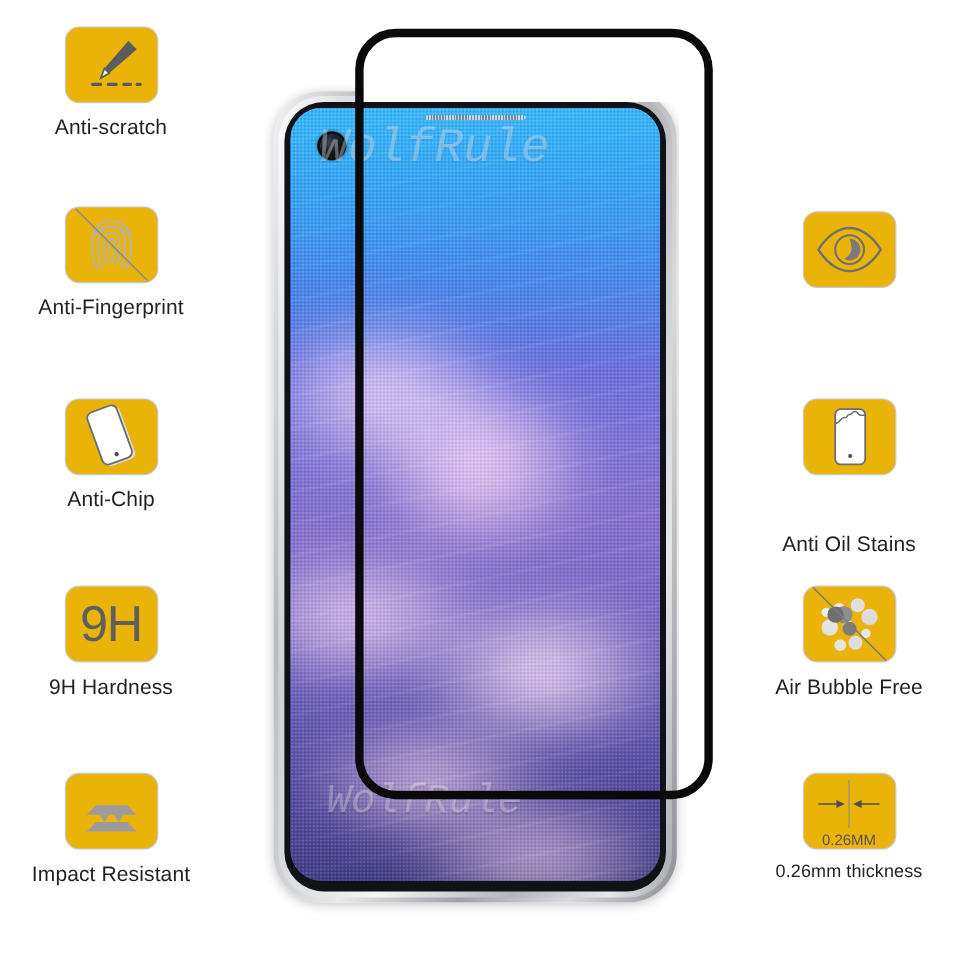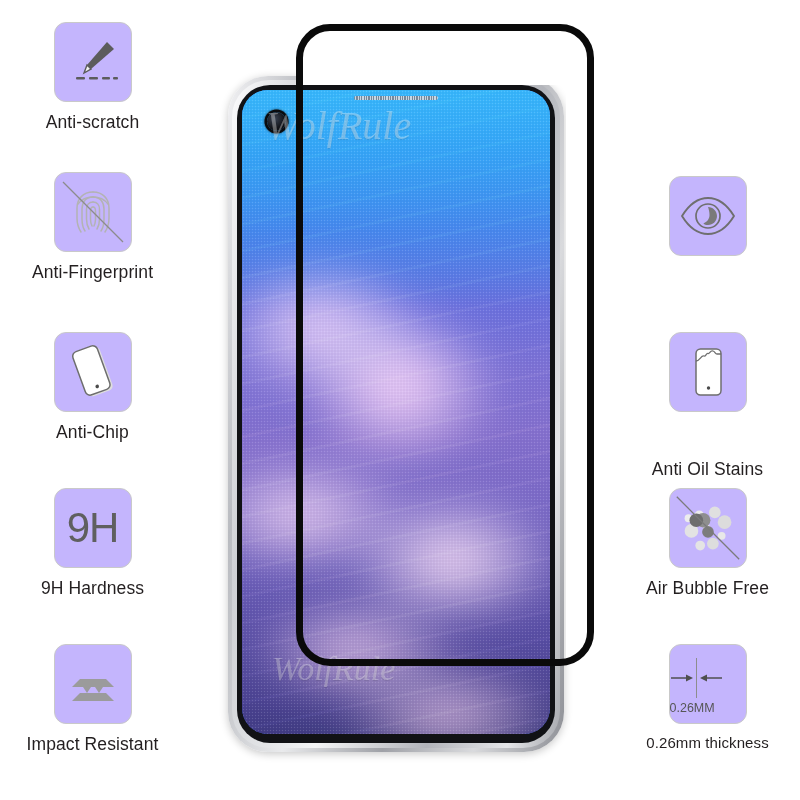--- a/index.html
+++ b/index.html
@@ -21,24 +21,24 @@
   .col-right { right: 0px; }
 
   .feature {
     position: absolute;
     width: 185px;
     display: flex;
     flex-direction: column;
     align-items: center;
   }
   .icon-box {
-    width: 78px; height: 80px;
+    width: 78px; height: 64px;
     border: 1px solid #c9c9c9;
     border-radius: 12px;
-    background: #c4b5fd;
+    background: #eab308;
     display: flex; align-items: center; justify-content: center;
     position: relative;
     overflow: hidden;
   }
   .feature-label {
     margin-top: 11px;
     font-size: 17.5px;
     color: #231f20;
     letter-spacing: .1px;
     white-space: nowrap;
@@ -55,21 +55,21 @@
     color: #5f5f5f;
     font-family: "Liberation Sans", sans-serif;
     letter-spacing: -1px;
     line-height: 1;
   }
 
   
   .thick-wrap {
     width: 100%; height: 100%;
     display: flex; flex-direction: column;
-    align-items: flex-start; justify-content: center;
+    align-items: center; justify-content: center;
     padding-top: 4px;
   }
   .thick-row {
     display: flex; align-items: center; justify-content: center;
     height: 40px;
   }
   .thick-line {
     width: 1.5px; height: 40px; background: #8d8d8d; margin: 0 2px;
   }
   .thick-val {
@@ -173,21 +173,21 @@
   .earpiece {
     position: absolute; left: 50%; transform: translateX(-50%); top: 6px;
     width: 84px; height: 4px; border-radius: 2px;
     background: repeating-linear-gradient(90deg,#7d838f 0 1.2px, #d8dbe1 1.2px 2.4px);
     opacity: .9; z-index: 4;
   }
 
   
   .wm {
     position: absolute;
-    font-family: Liberation Serif, serif;
+    font-family: Liberation Mono, monospace;
     font-style: italic;
     color: rgba(255,255,255,.34);
     text-shadow: 0 1px 1px rgba(0,0,0,.10);
     white-space: nowrap;
     user-select: none;
     pointer-events: none;
   }
   .wm-1 { left: 24px; top: 12px; font-size: 40px; z-index: 6; }
   .wm-2 { left: 30px; top: 560px; font-size: 34px; color: rgba(255,255,255,.30); z-index: 6; }
 

